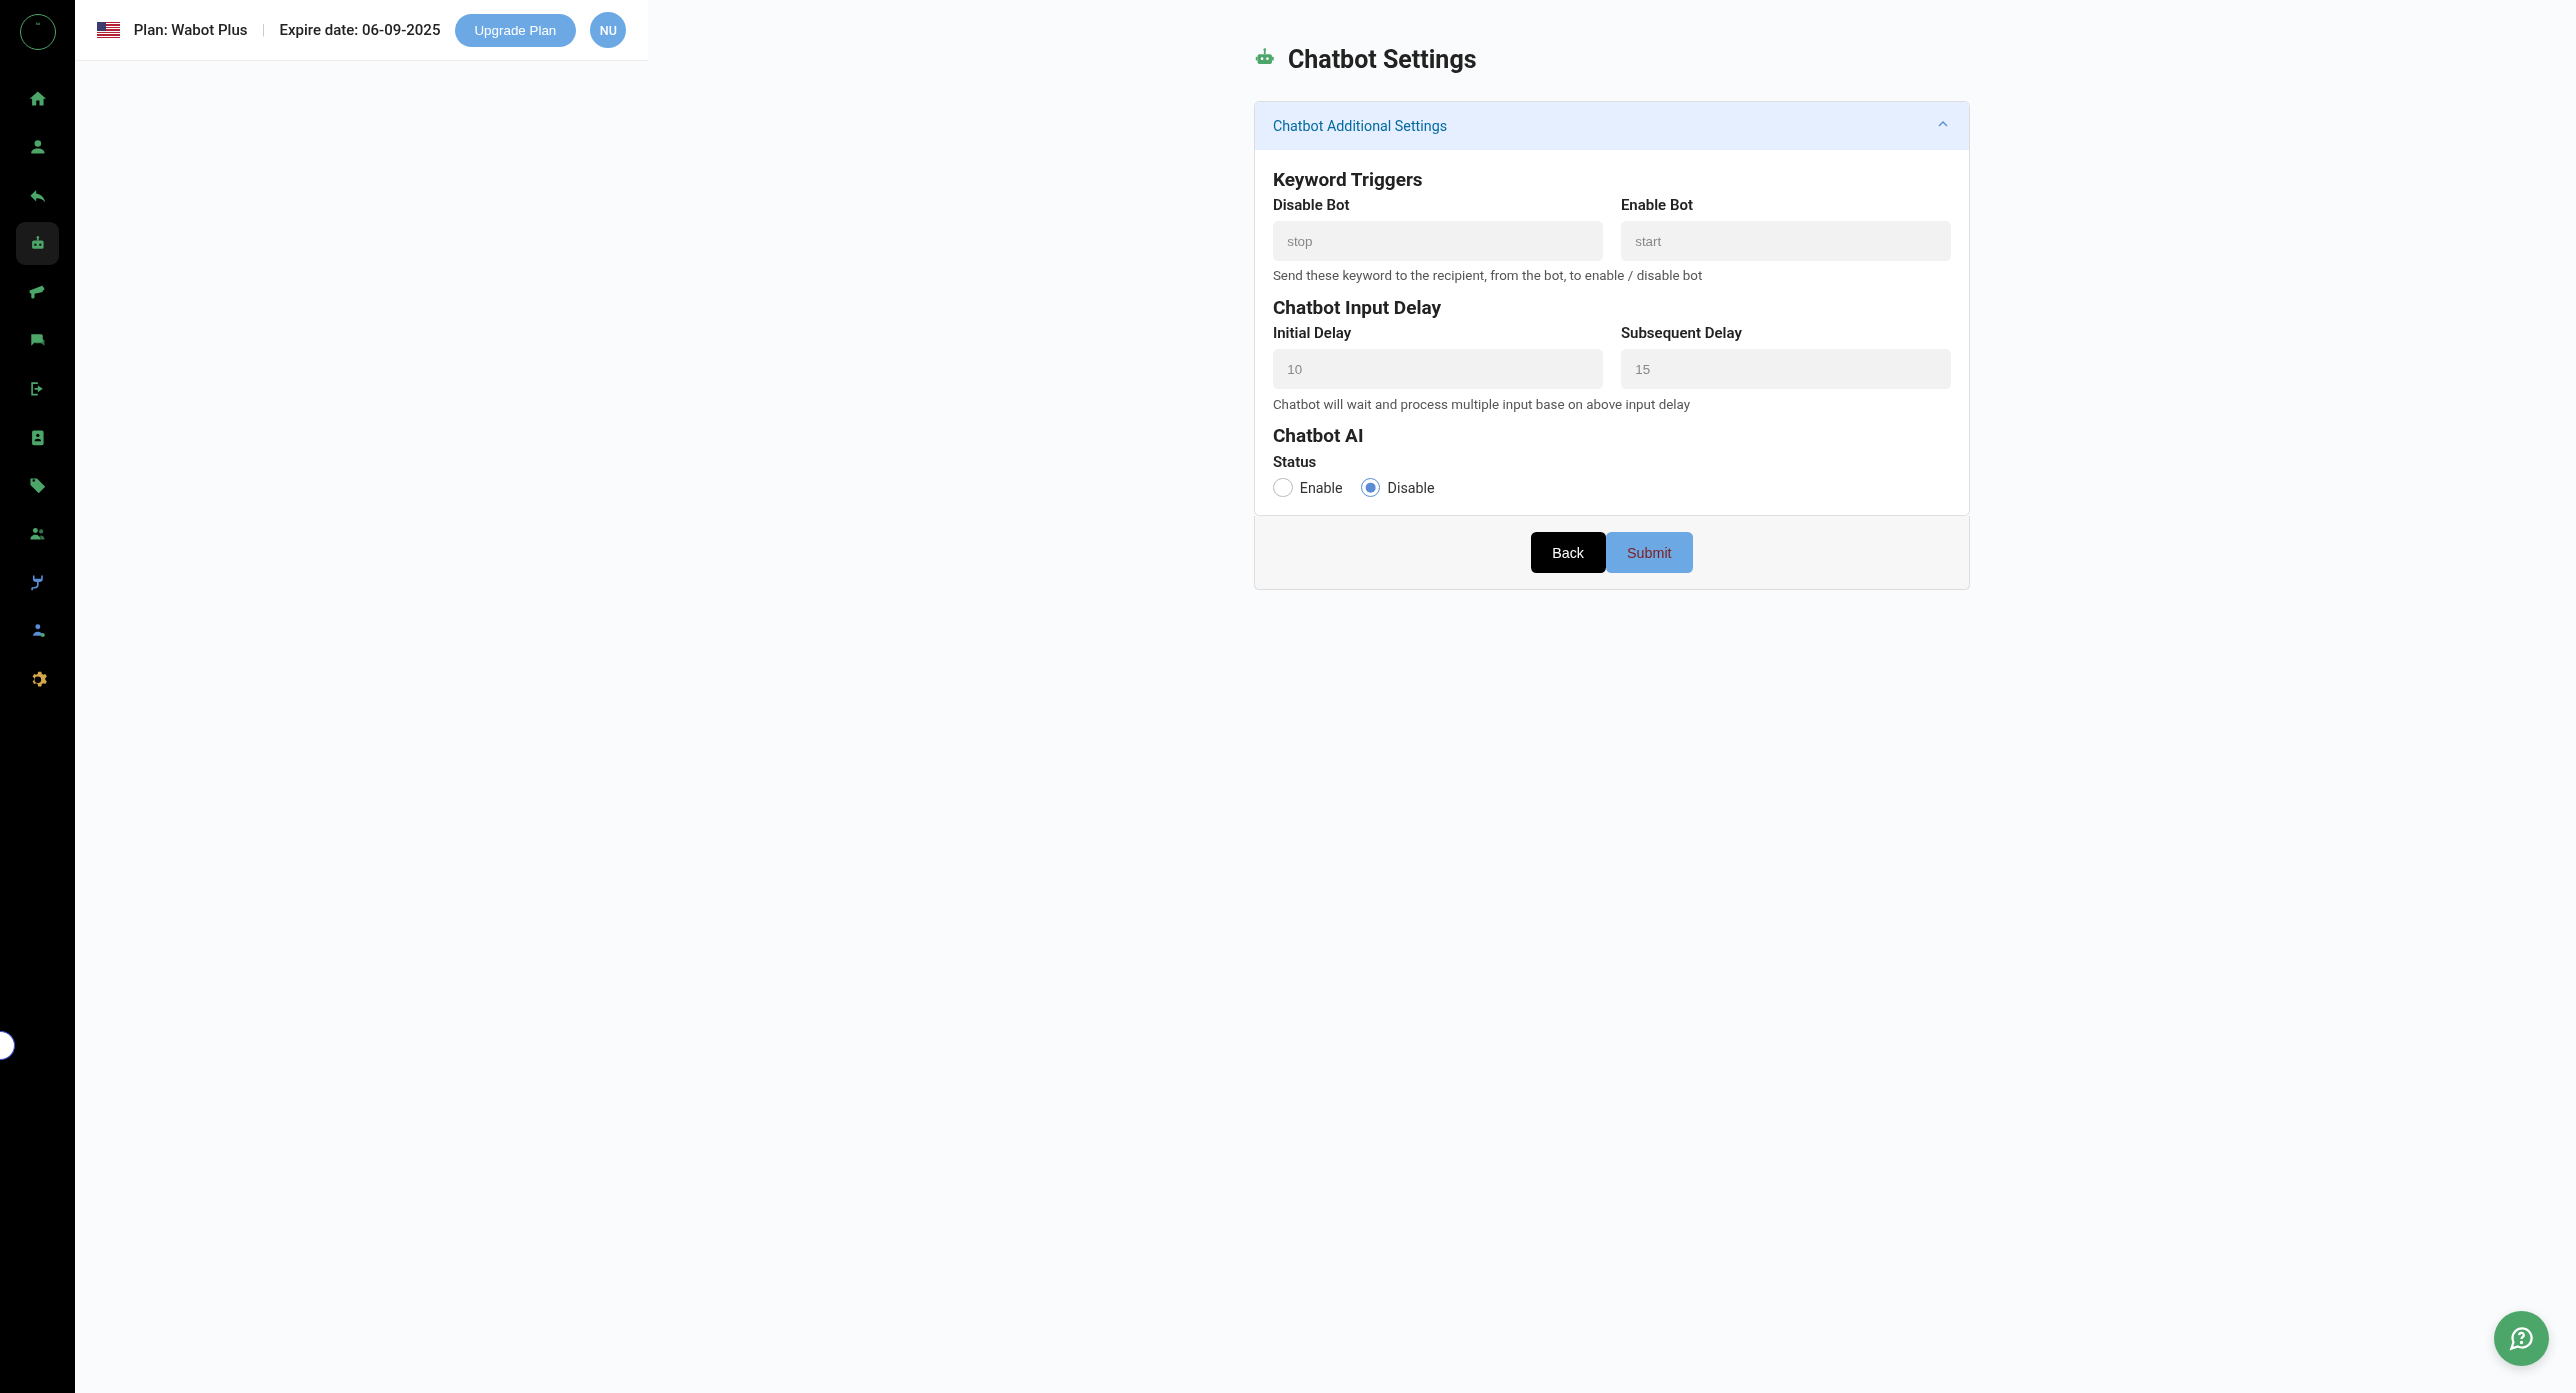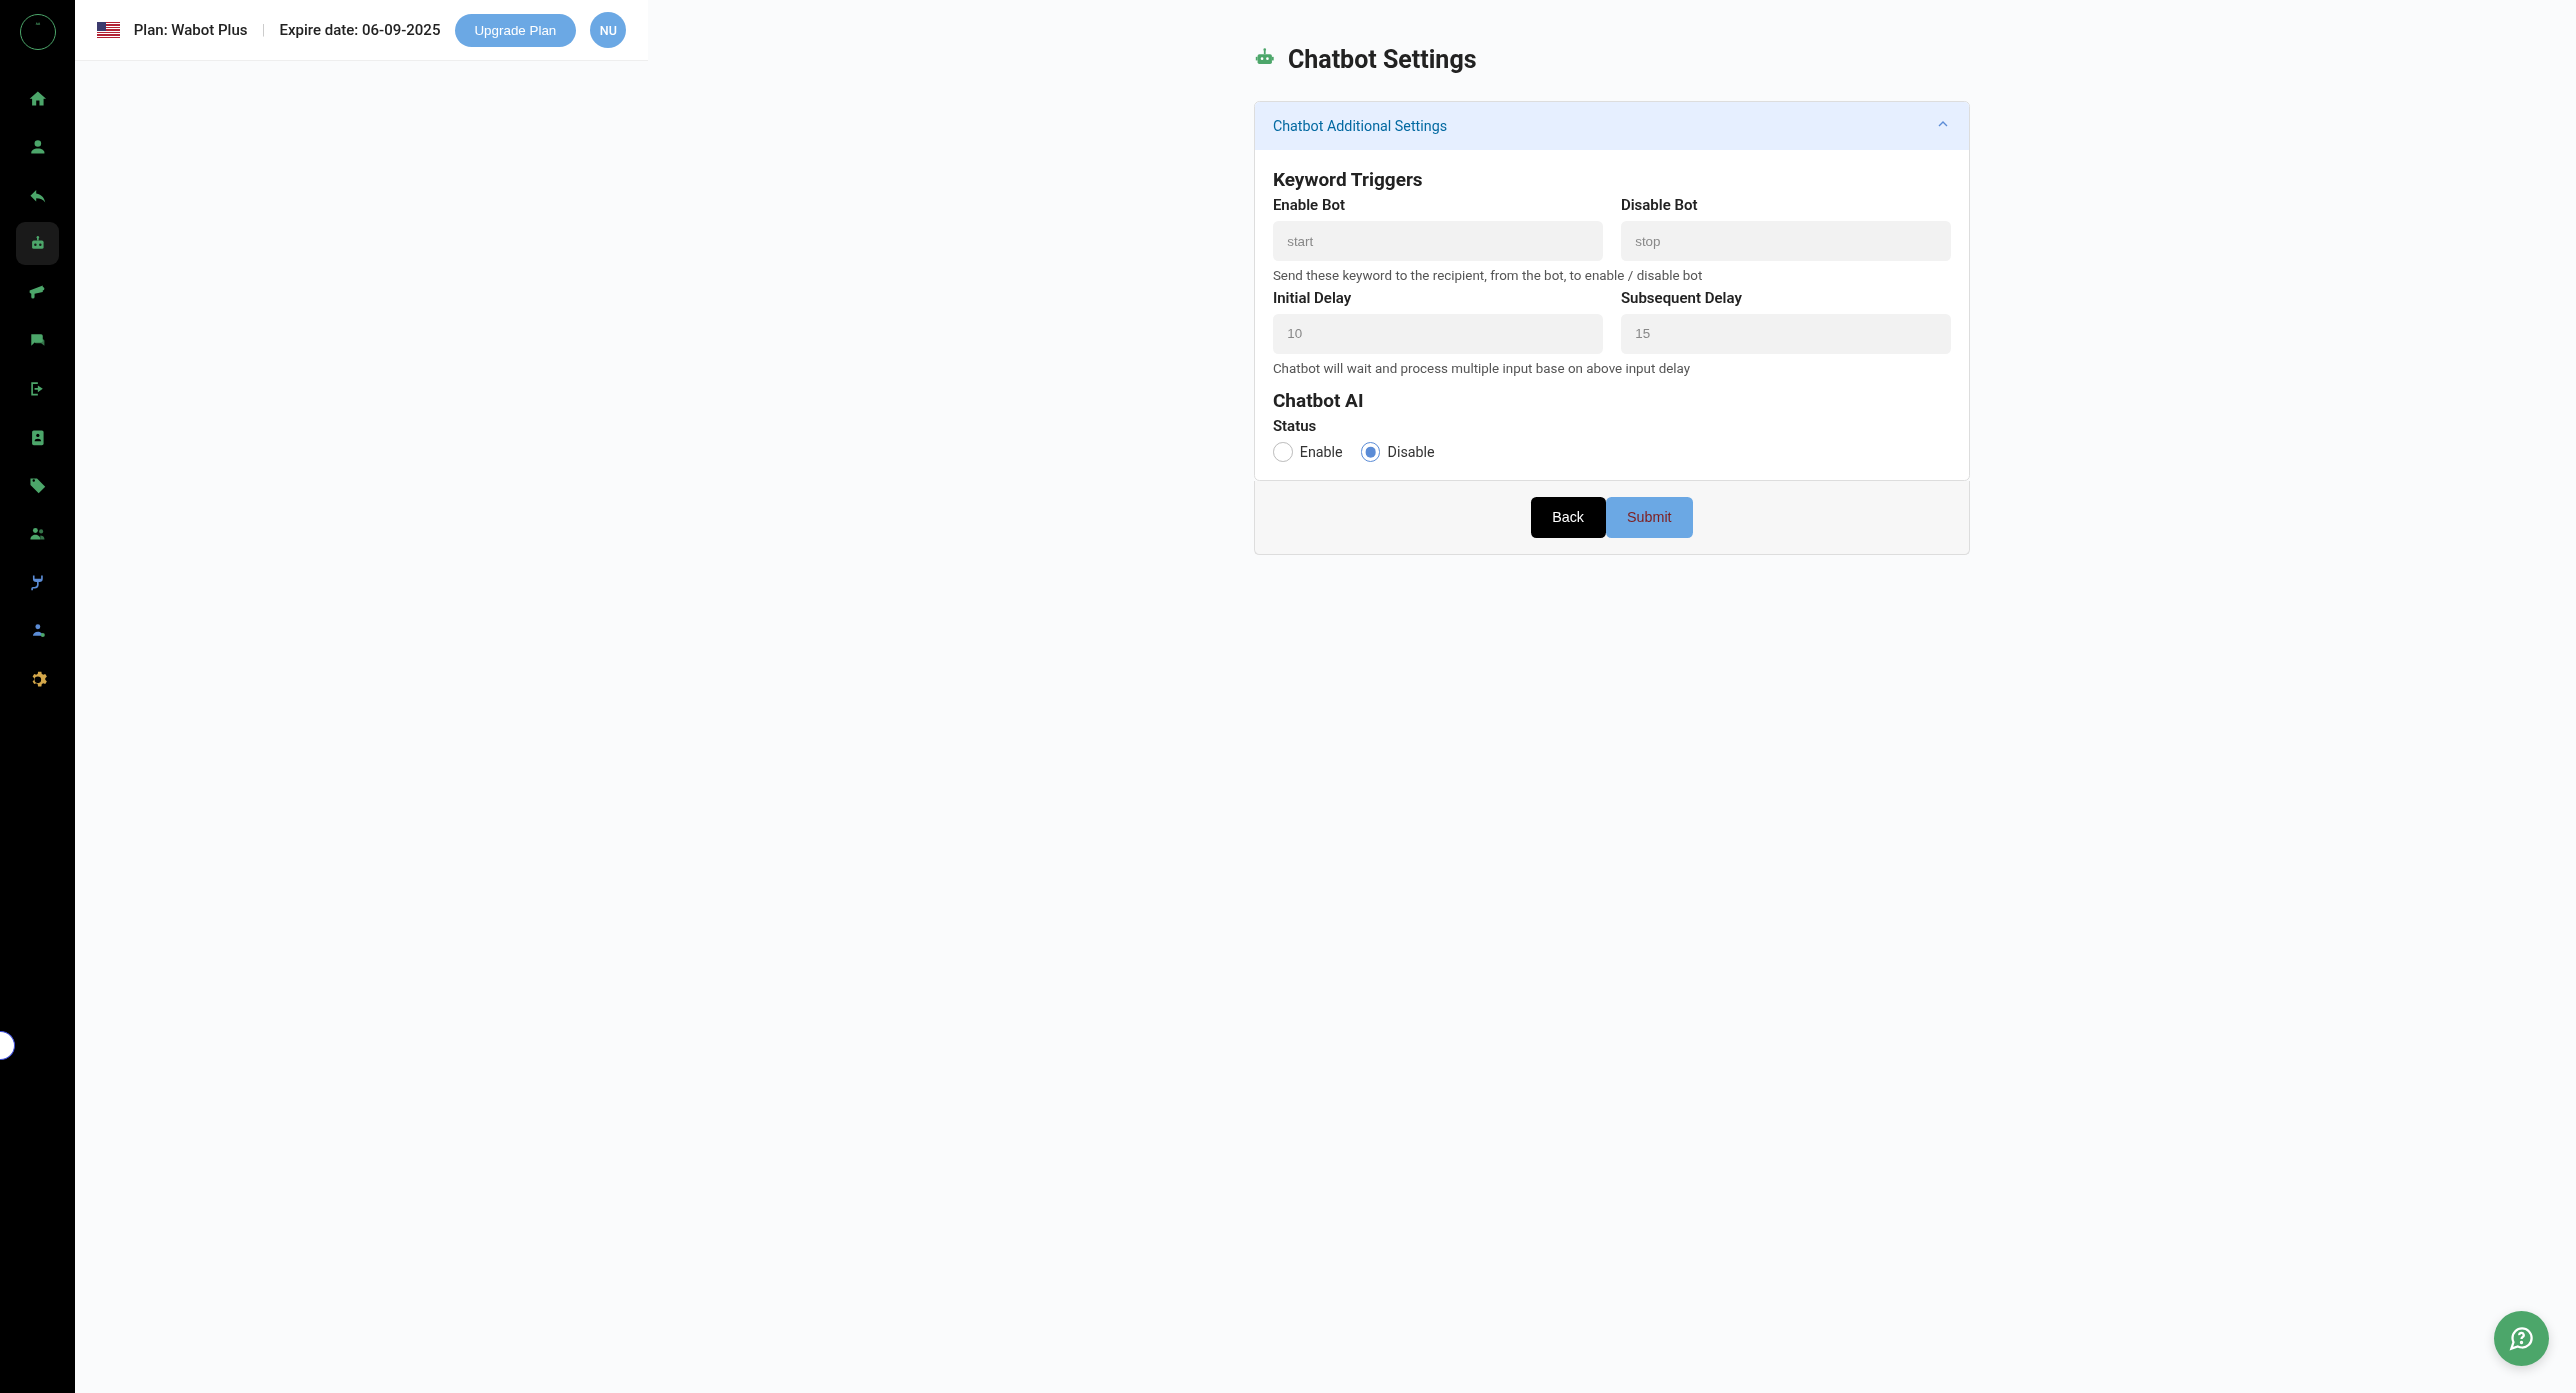--- a/index.html
+++ b/index.html
@@ -417,30 +417,31 @@
             <span class="chevron">
               <svg width="16" height="16" viewBox="0 0 24 24" fill="none" stroke="currentColor" stroke-width="2">
                   <path d="M6 15l6-6 6 6"></path>
                 </svg>
             </span>
           </div>
           <div class="panel-body">
             <div class="section-title">Keyword Triggers</div>
             <div class="row">
               <div class="field">
+                <label class="field-label">Disable Bot</label>
+                <input class="field-input" value="stop" style="">
+              </div>
+              <div class="field">
                 <label class="field-label">Enable Bot</label>
                 <input class="field-input" value="start" style="">
               </div>
-              <div class="field">
-                <label class="field-label">Disable Bot</label>
-                <input class="field-input" value="stop" style="">
-              </div>
             </div>
             <div class="help-text">Send these keyword to the recipient, from the bot, to enable / disable bot</div>
 
+            <div class="section-title mt">Chatbot Input Delay</div>
             <div class="row">
               <div class="field">
                 <label class="field-label">Initial Delay</label>
                 <input class="field-input" value="10" style="">
               </div>
               <div class="field">
                 <label class="field-label">Subsequent Delay</label>
                 <input class="field-input" value="15" style="">
               </div>
             </div>

